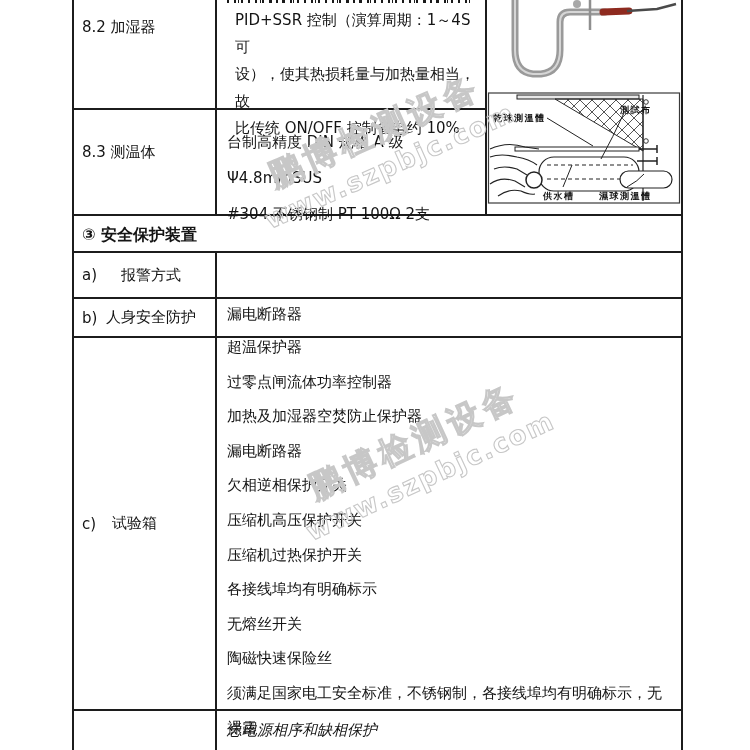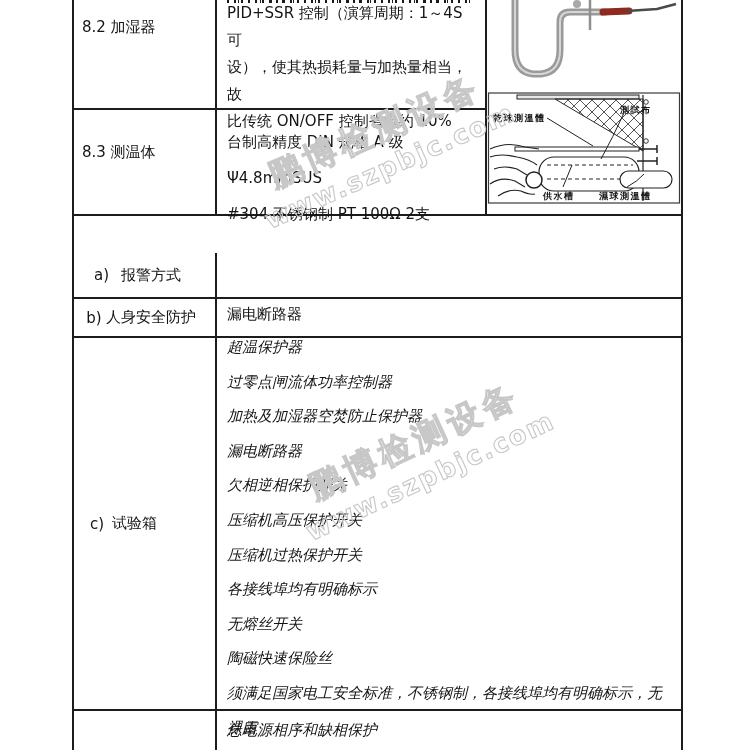--- a/index.html
+++ b/index.html
@@ -8,28 +8,28 @@
   .tbl{position:absolute;left:72px;top:0;width:611px;height:750px;
        border-left:2px solid #1c1c1c;border-right:2px solid #1c1c1c;box-sizing:border-box;}
   .row{position:absolute;left:0;width:100%;box-sizing:border-box;border-bottom:2px solid #1c1c1c;}
   .row.noline{border-bottom:none;}
   .vline{position:absolute;top:0;bottom:0;width:2px;background:#1c1c1c;}
   .cell{position:absolute;top:0;bottom:0;box-sizing:border-box;font-size:15px;}
   .c1{left:0;width:141px;padding-left:8px;}
   .c2a{left:143px;width:268px;}
   .c3{left:413px;right:0;overflow:hidden;background:#fff;}
   .c2b{left:143px;right:0;}
-  .vcenter{display:flex;align-items:center;text-align:center;}
+  .vcenter{display:flex;align-items:center;}
   .lines{position:absolute;left:10px;right:4px;line-height:27px;}
   .cutline{position:absolute;top:0;left:10px;right:14px;height:3px;
      background-image:repeating-linear-gradient(90deg,#1a1a1a 0 2px,transparent 2px 7px),
                       repeating-linear-gradient(90deg,#1a1a1a 0 1px,transparent 1px 11px);}
   .hdr{font-weight:bold;font-size:16px;padding-top:9px;padding-left:8px;}
   .prefix{display:inline-block;}
-  .items{margin-top:-8px;line-height:34.6px;padding-left:10px;padding-right:8px;font-style:italic;}
+  .items{margin-top:-8px;line-height:34.6px;padding-left:10px;padding-right:8px;}
   .wm{position:absolute;z-index:6;text-align:center;font-weight:bold;
       color:transparent;-webkit-text-stroke:1.1px #c7c7c7;pointer-events:none;}
   .wm .cn{font-size:33px;letter-spacing:5px;line-height:1.35;}
   .wm .url{font-size:26px;letter-spacing:2px;line-height:1.2;}
   #wm1{left:243px;top:108px;width:276px;transform:rotate(-24deg);}
   #wm2{left:283px;top:418px;width:276px;transform:rotate(-25deg);}
   svg text{font-family:"DejaVu Sans","Liberation Sans",sans-serif;font-weight:bold;fill:#161616;}
 </style>
 </head>
 <body>
@@ -48,21 +48,21 @@
   <div class="tbl">
 
     <div class="row" style="top:0;height:110px;">
       <div class="vline" style="left:141px;"></div>
       <div class="vline" style="left:411px;"></div>
       <div class="cell c1">
         <div style="padding-top:18px;">8.2 加湿器</div>
       </div>
       <div class="cell c2a">
         <div class="cutline"></div>
-        <div class="lines" style="top:0;">
+        <div class="lines" style="top:7px;margin-left:8px;">
           <div>PID+SSR 控制（演算周期：1～4S 可</div>
           <div>设），使其热损耗量与加热量相当，故</div>
           <div>比传统 ON/OFF 控制省电约 10%</div>
         </div>
       </div>
       <div class="cell c3">
         <svg width="194" height="89" viewBox="0 0 194 89">
           <path d="M28,-6 L28,50 Q28,72 46,74 L54,74 Q73,72 73,50 L73,22 Q73,12 83,12 L118,12" fill="none" stroke="#9a9a9a" stroke-width="7" stroke-linecap="round"></path>
           <path d="M28,-6 L28,50 Q28,72 46,74 L54,74 Q73,72 73,50 L73,22 Q73,12 83,12 L118,12" fill="none" stroke="#d6d6d6" stroke-width="2" stroke-linecap="round"></path>
           <line x1="103" y1="-2" x2="103" y2="30" stroke="#8f8f8f" stroke-width="2.5"></line>
@@ -143,20 +143,23 @@
           </g>
 
           <text x="6" y="30" font-size="9" letter-spacing="1.5">乾球測溫體</text>
           <text x="133" y="22" font-size="9" letter-spacing="1.5">測試布</text>
           <text x="56" y="108" font-size="9" letter-spacing="1.5">供水槽</text>
           <text x="112" y="108" font-size="9" letter-spacing="1.5">濕球測溫體</text>
         </svg>
       </div>
     </div>
 
+    <div class="row" style="top:216px;height:37px;">
+      <div class="hdr">③ 安全保护装置</div>
+    </div>
 
     <div class="row" style="top:253px;height:46px;">
       <div class="vline" style="left:141px;"></div>
       <div class="cell c1 vcenter">
         <span class="prefix" style="width:39px;">a)</span>
         <span>报警方式</span>
       </div>
     </div>
 
     <div class="row" style="top:299px;height:39px;">

